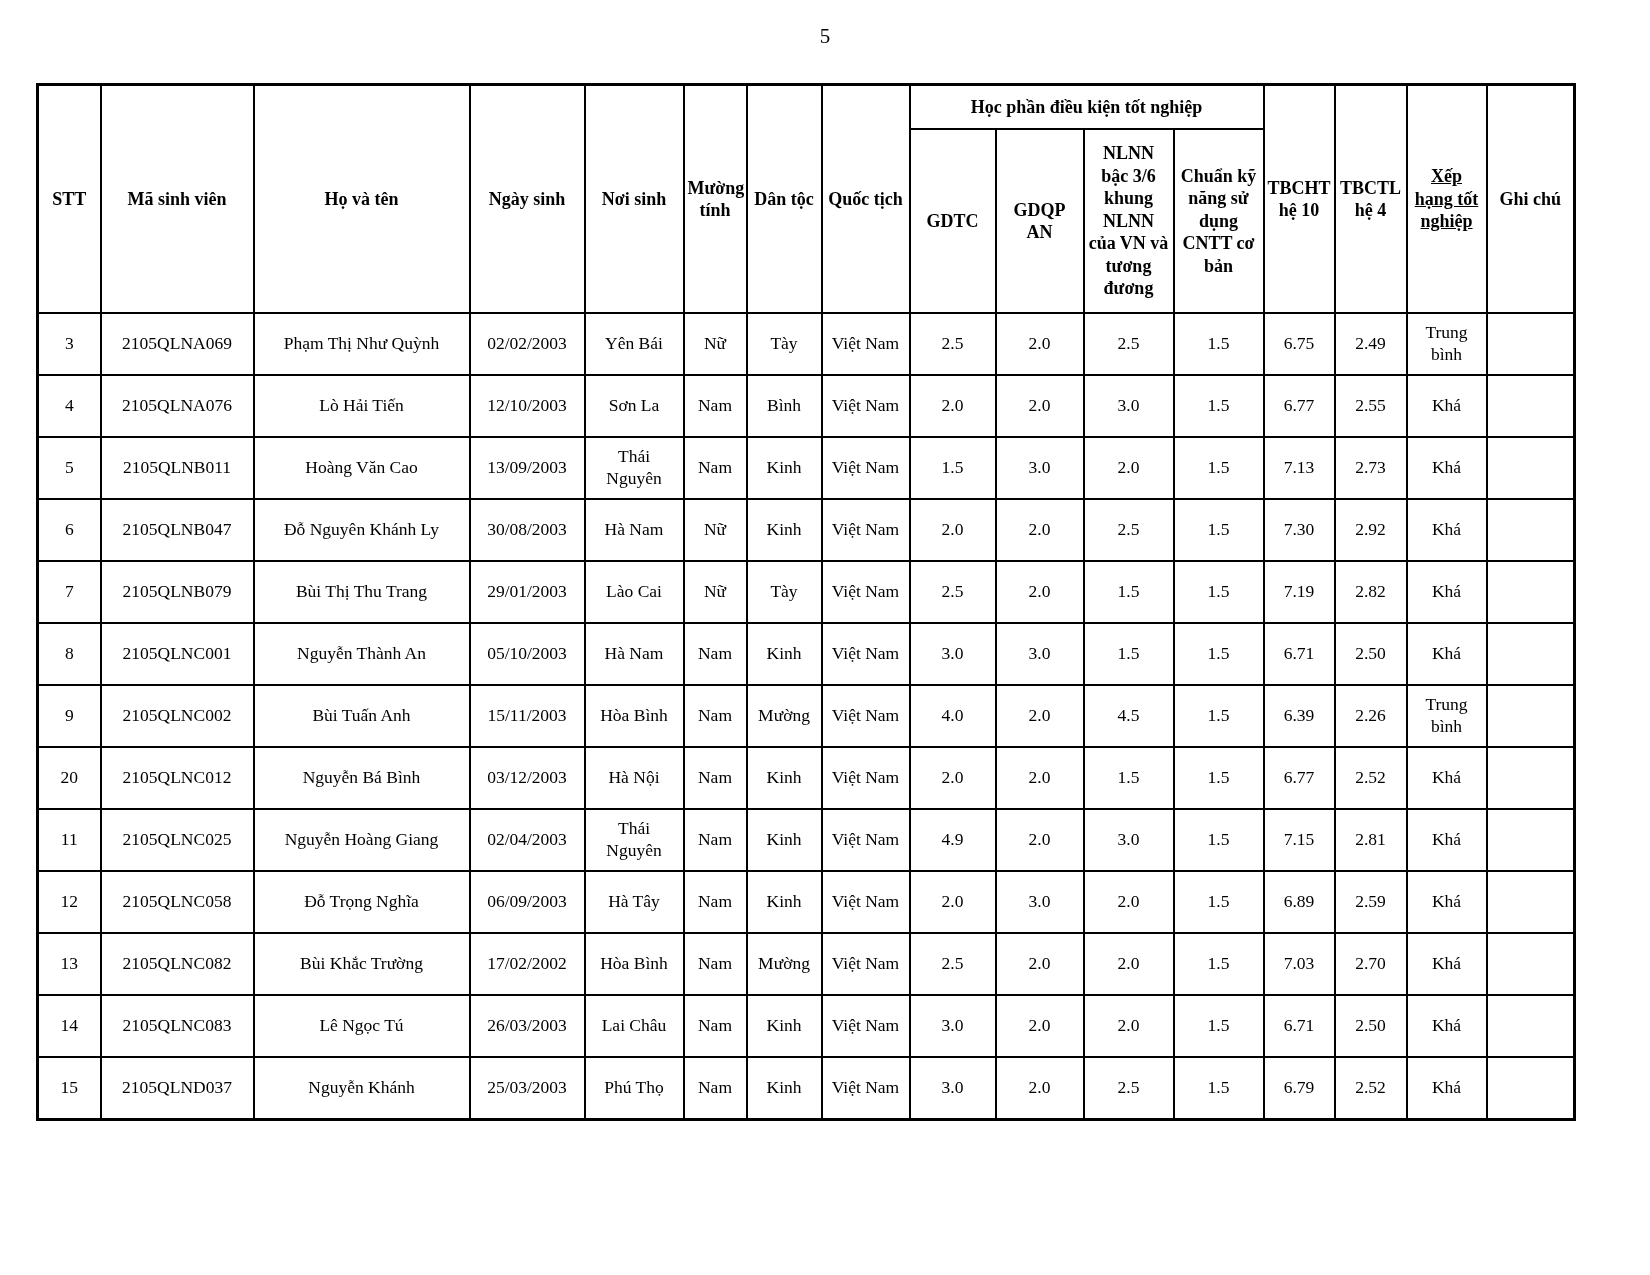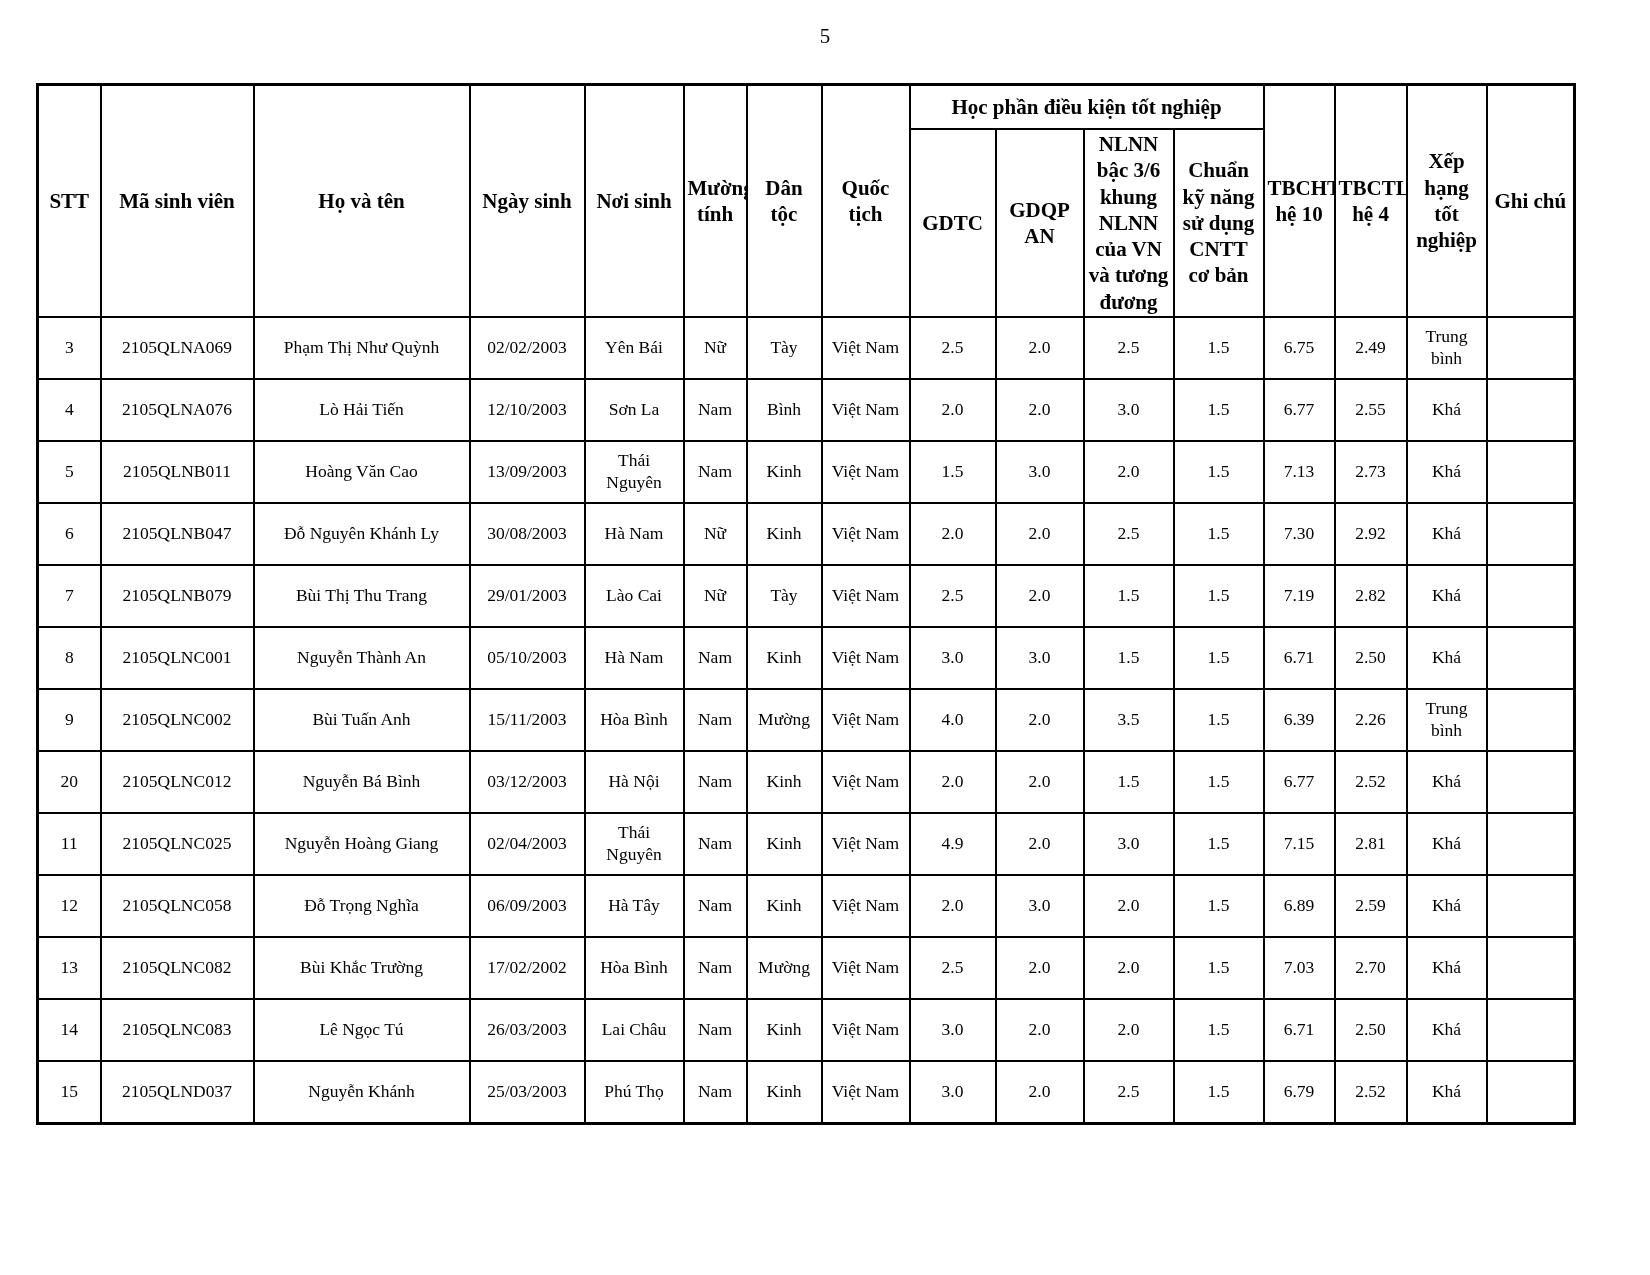--- a/index.html
+++ b/index.html
@@ -32,26 +32,27 @@
   table.roster th, table.roster td {
     border: 2px solid #000;
     text-align: center;
     vertical-align: middle;
     padding: 1px 3px;
     line-height: 1.25;
     overflow: hidden;
   }
   table.roster th {
     font-weight: bold;
-    font-size: 21px;
+    font-size: 18px;
+    border-radius: 13px;
   }
   th.group-head { height: 40px; font-size: 17px; }
   tr.subhead th { height: 180px; }
   th.small-head { font-size: 14.5px; line-height: 1.3; }
-  th.xephang-head { font-size: 20px; padding: 0 6px; line-height: 1.35; }
+  th.xephang-head { font-size: 20px; padding: 0 6px; line-height: 1.35; text-decoration: underline; }
   table.roster td {
     font-size: 17.5px;
     height: 58px;
   }
   td.left { text-align: left; padding-left: 5px; }
   td.bold { font-weight: normal; }
 </style>
 </head>
 <body>
 
@@ -212,21 +213,21 @@
         <td>9</td>
         <td>2105QLNC002</td>
         <td class="left">Bùi Tuấn Anh</td>
         <td>15/11/2003</td>
         <td>Hòa Bình</td>
         <td>Nam</td>
         <td>Mường</td>
         <td>Việt Nam</td>
         <td>4.0</td>
         <td>2.0</td>
-        <td>3.5</td>
+        <td>4.5</td>
         <td>1.5</td>
         <td class="bold">6.39</td>
         <td class="bold">2.26</td>
         <td>Trung bình</td>
         <td></td>
       </tr>
       <tr>
         <td>20</td>
         <td>2105QLNC012</td>
         <td class="left">Nguyễn Bá Bình</td>

